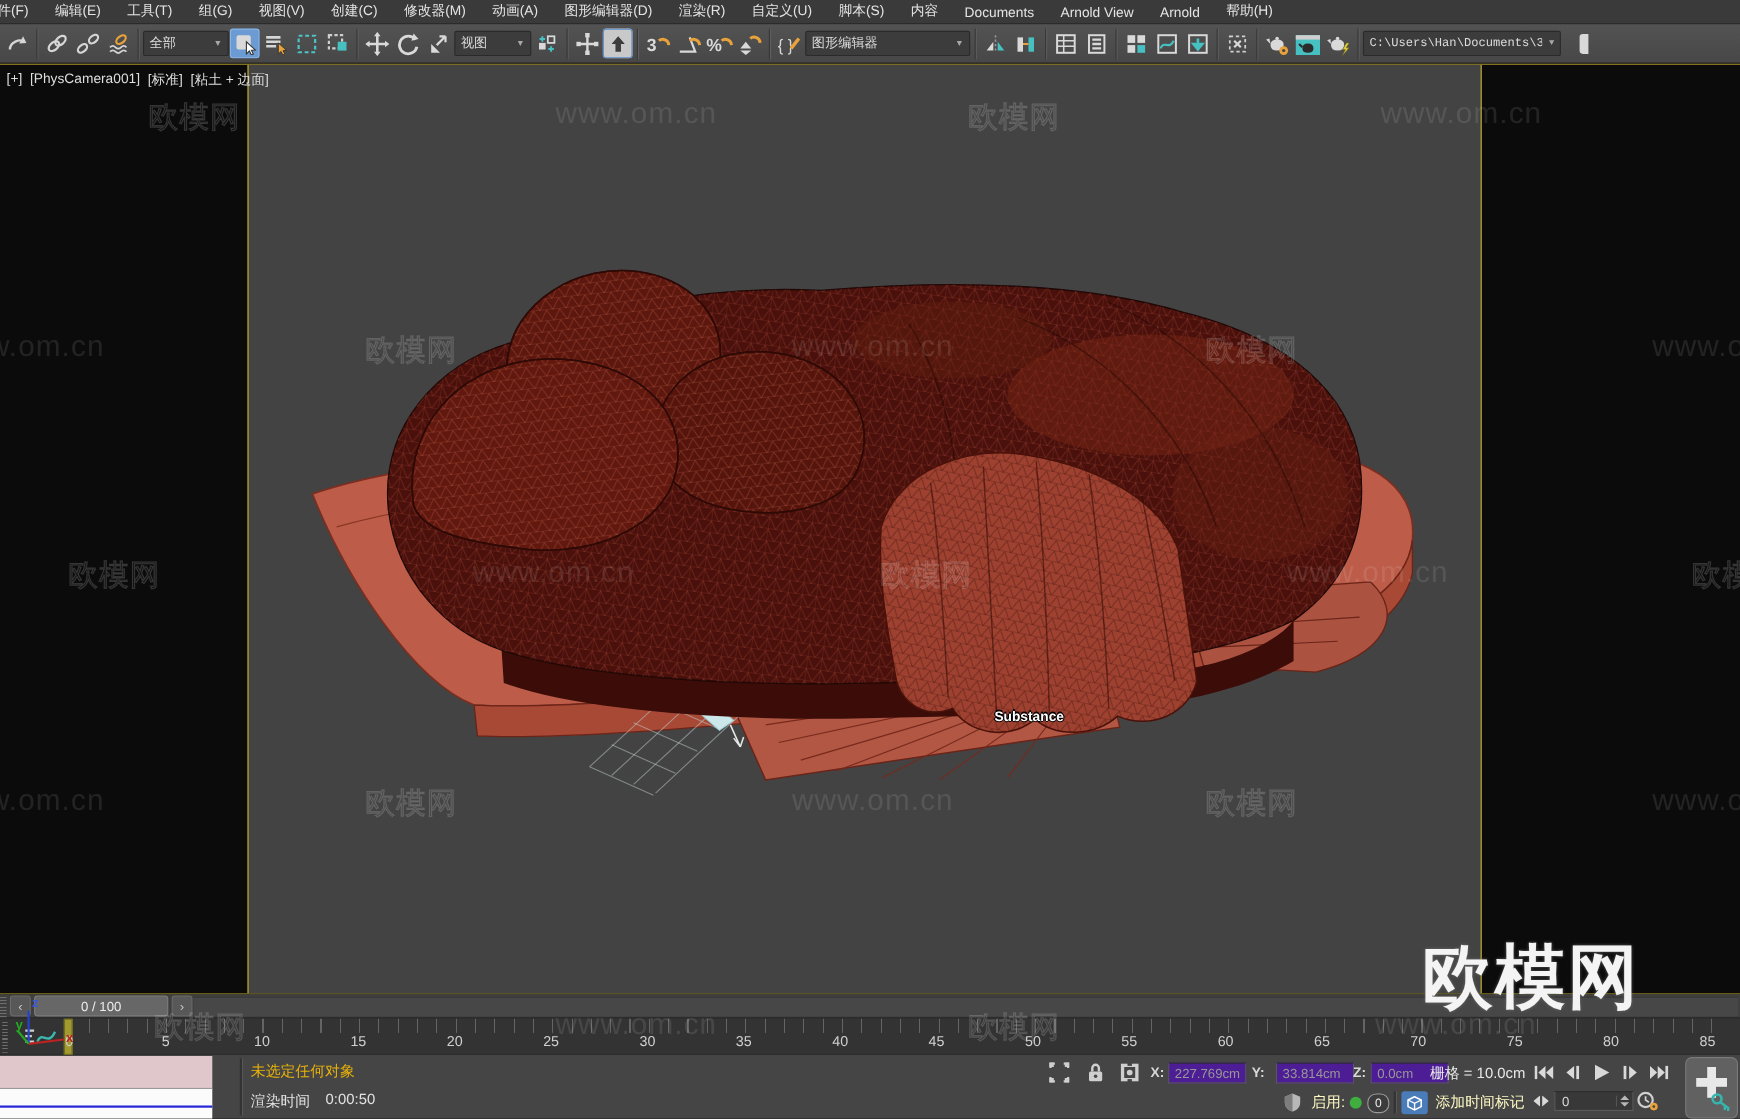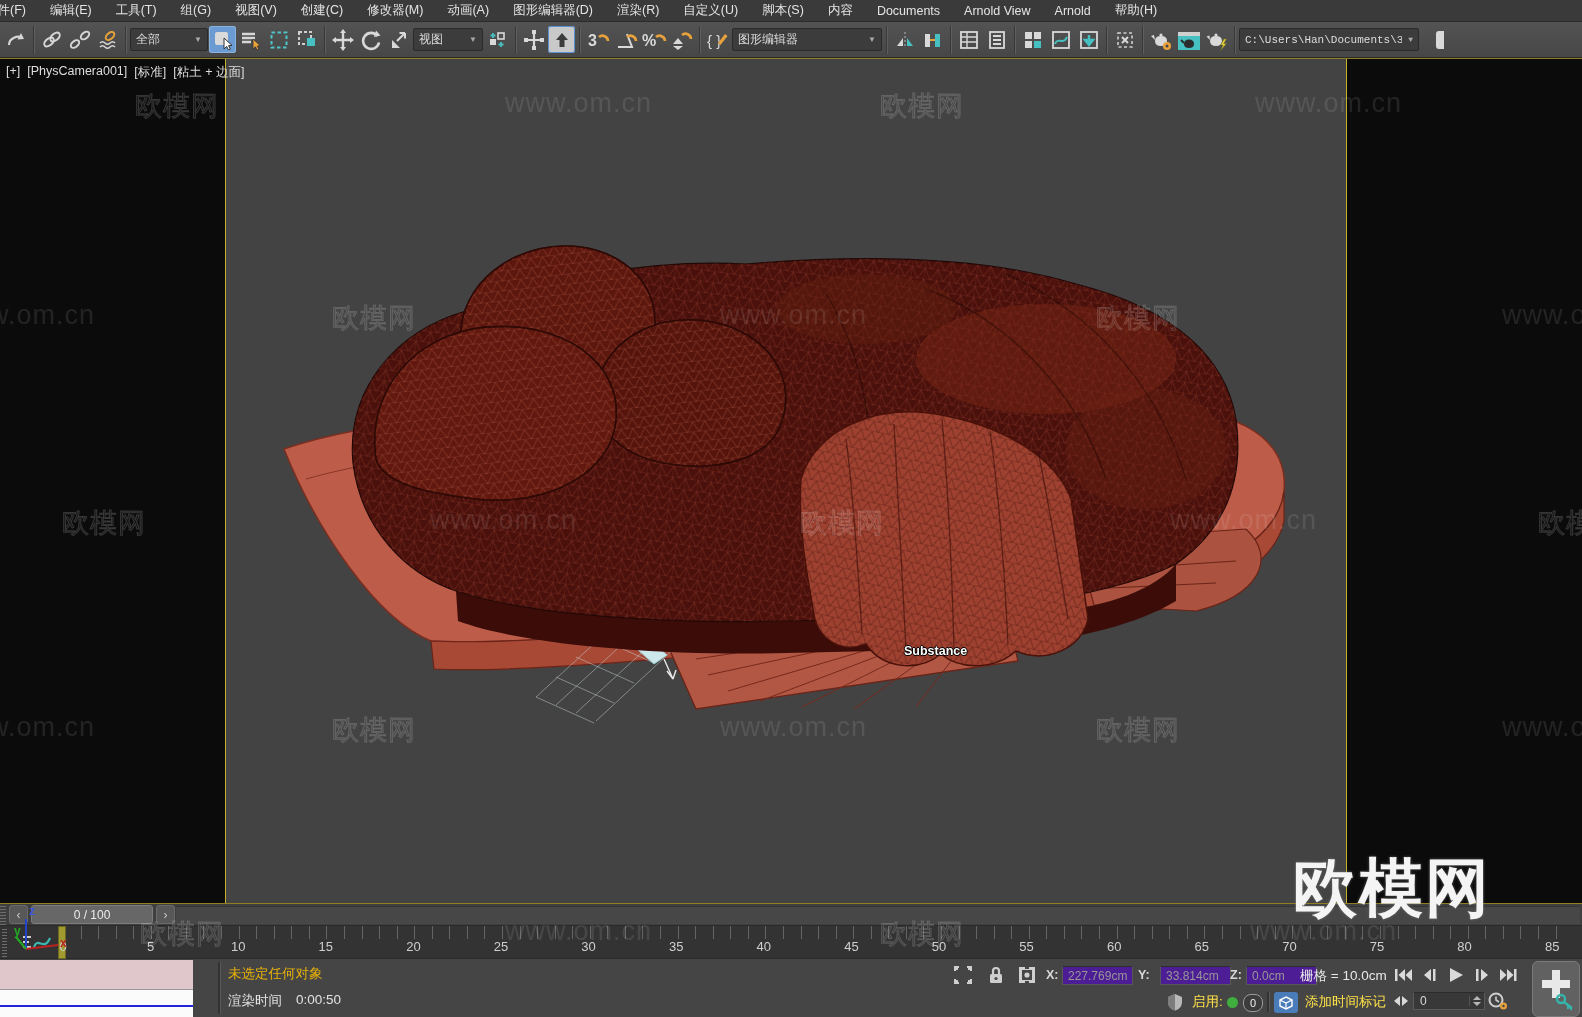--- a/index.html
+++ b/index.html
@@ -59,21 +59,21 @@
   .listener .white{height:27px;background:#fbfbfb;position:relative}
   .listener .white .bluel{position:absolute;left:0;top:15px;width:100%;height:2px;background:#2424d8}
   .vdiv{position:absolute;top:3px;width:2px;height:52px;background:#333;box-shadow:1px 0 0 #575757}
   .prompt1{position:absolute;left:228px;top:6px;font-size:13.5px;color:#eab308}
   .prompt2{position:absolute;left:228px;top:33px;font-size:13.5px;color:#e2e2e2;display:flex;gap:14px}
   .sticon{position:absolute;top:6px;width:22px;height:20px;display:flex;align-items:center;justify-content:center}
   .coordlab{position:absolute;top:9px;font-size:12.5px;font-weight:bold;color:#d8d8d8}
   .coordfield{position:absolute;top:7px;width:64px;height:17px;background:#4c1d95;border:1px solid #585858;
     border-top-color:#2e2e2e;font-size:12px;color:#979797;display:flex;align-items:center;padding-left:5px;box-sizing:content-box}
   .gridtxt{position:absolute;left:1300px;top:8px;font-size:13.5px;color:#e8e8e8}
-  .row2item{position:absolute;top:34px;font-size:13.5px;color:#fde047}
+  .row2item{position:absolute;top:34px;font-size:13.5px;color:#fef9c3}
   .gdot{position:absolute;left:1227px;top:38px;width:11px;height:11px;border-radius:50%;background:#3fae3f}
   .badge{position:absolute;left:1243px;top:35px;width:18px;height:16px;border-radius:8px;background:#3c3c3c;
     border:1.5px solid #9a9a9a;color:#eee;font-size:11px;display:flex;align-items:center;justify-content:center}
   .cubebtn{position:absolute;left:1274px;top:33px;width:24px;height:21px;background:#4a7cba;border-radius:3px;
     display:flex;align-items:center;justify-content:center}
   
   .playpanel{position:absolute;left:1392px;top:0;width:138px;height:59px}
   .pbrow1{position:absolute;left:0;top:5px;display:flex;gap:3px;align-items:center}
   .pbtn{width:23px;height:21px;display:flex;align-items:center;justify-content:center}
   .pbrow2{position:absolute;left:0;top:31px;display:flex;gap:3px;align-items:center}

